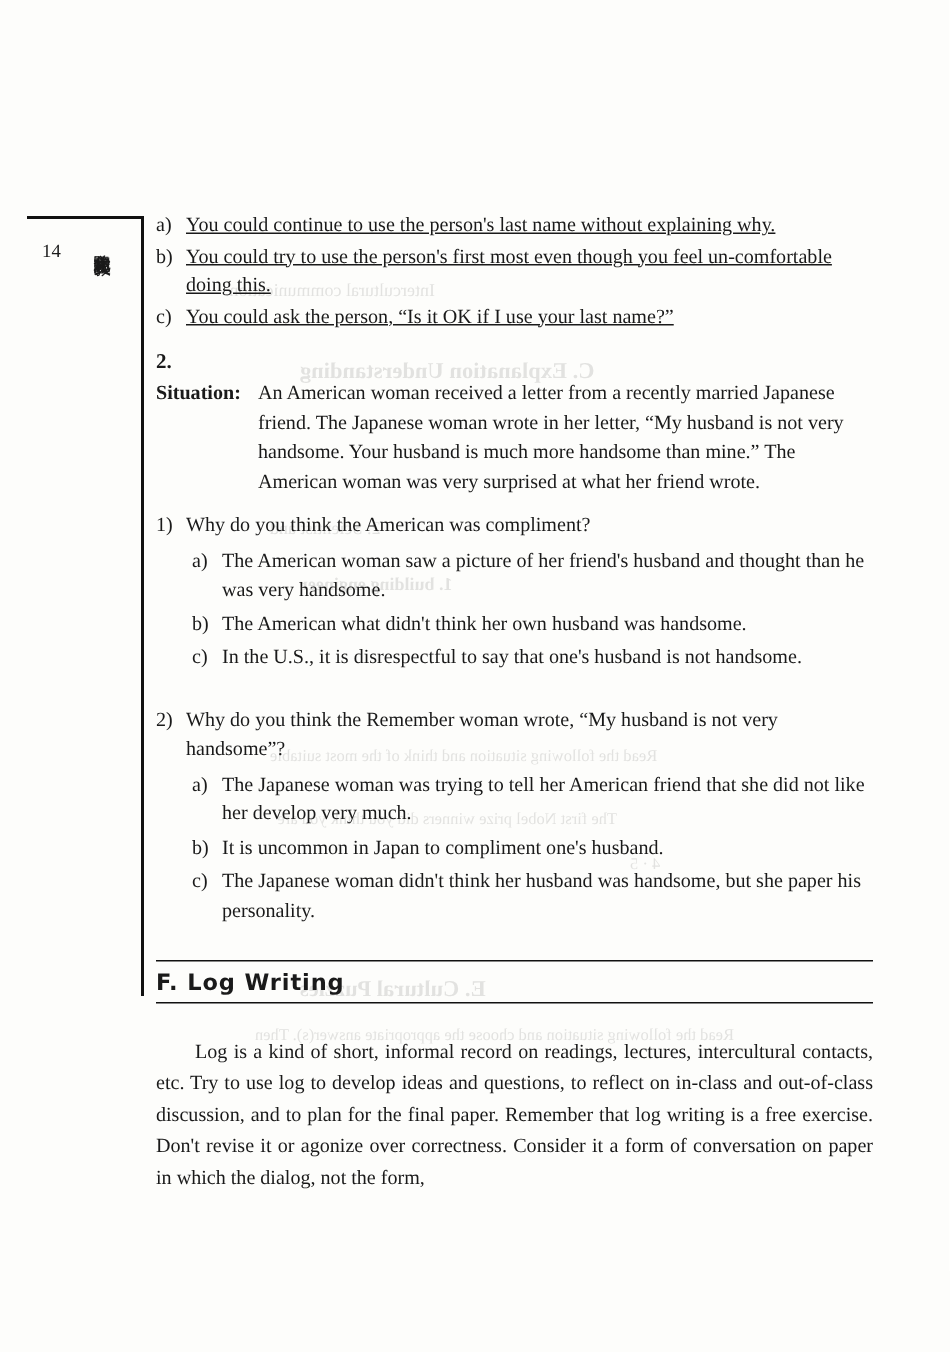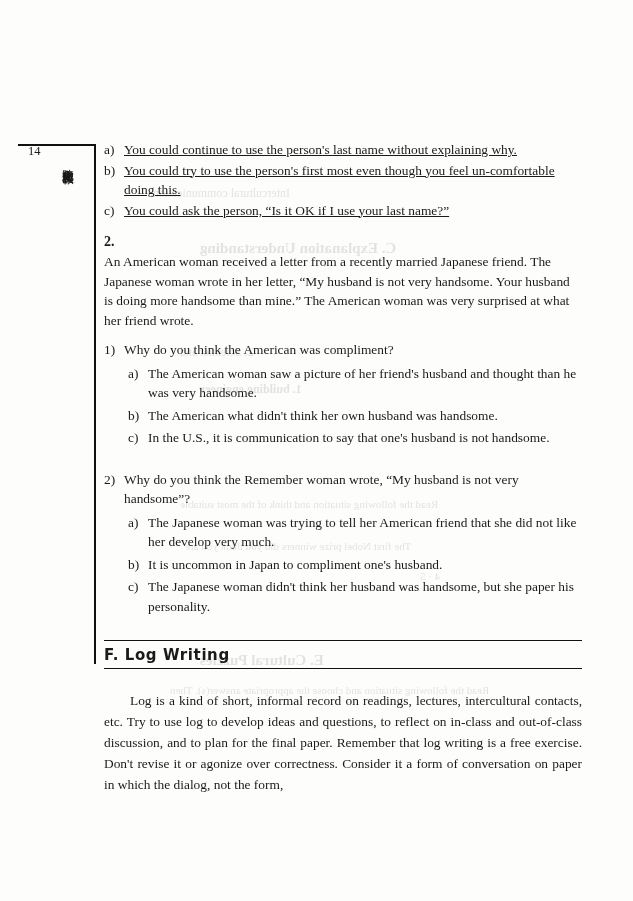--- a/index.html
+++ b/index.html
@@ -31,21 +31,21 @@
     white-space: nowrap;
     pointer-events: none;
     user-select: none;
   }
   .ghost.bold { font-weight: bold; }
 
   
   .page-number {
     position: absolute;
     left: 28px;
-    top: 144px;
+    top: 160px;
     font-size: 12.5px;
     font-family: "Liberation Serif", serif;
   }
   .spine-rule-top {
     position: absolute;
     left: 18px;
     top: 144px;
     width: 78px;
     height: 1.6px;
     background: #111;
@@ -192,39 +192,40 @@
       </li>
       <li class="opt">
         <span class="marker">c)</span>
         <span class="txt">You could ask the person, “Is it OK if I use your last name?”</span>
       </li>
     </ul>
 
     <div class="q-number">2.</div>
 
     <div class="situation">
-      <span class="body">An American woman received a letter from a recently married Japanese friend. The Japanese woman wrote in her letter, “My husband is not very handsome. Your husband is doing more handsome than mine.” The American woman was very surprised at what her friend wrote.</span>
+      <span class="lbl">Situation:</span>
+      <span class="body">An American woman received a letter from a recently married Japanese friend. The Japanese woman wrote in her letter, “My husband is not very handsome. Your husband is much more handsome than mine.” The American woman was very surprised at what her friend wrote.</span>
     </div>
 
     <div class="question">
       <span class="marker">1)</span>
       <span class="txt">Why do you think the American was compliment?</span>
     </div>
     <ul class="sub-list">
       <li class="sub-opt">
         <span class="marker">a)</span>
         <span class="txt">The American woman saw a picture of her friend's husband and thought than he was very handsome.</span>
       </li>
       <li class="sub-opt">
         <span class="marker">b)</span>
         <span class="txt">The American what didn't think her own husband was handsome.</span>
       </li>
       <li class="sub-opt">
         <span class="marker">c)</span>
-        <span class="txt">In the U.S., it is communication to say that one's husband is not handsome.</span>
+        <span class="txt">In the U.S., it is disrespectful to say that one's husband is not handsome.</span>
       </li>
     </ul>
 
     <div class="question" style="margin-top:22px;">
       <span class="marker">2)</span>
       <span class="txt">Why do you think the Remember woman wrote, “My husband is not very handsome”?</span>
     </div>
     <ul class="sub-list">
       <li class="sub-opt">
         <span class="marker">a)</span>

